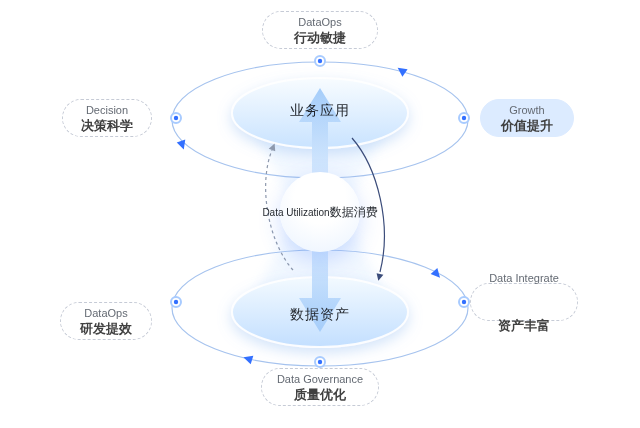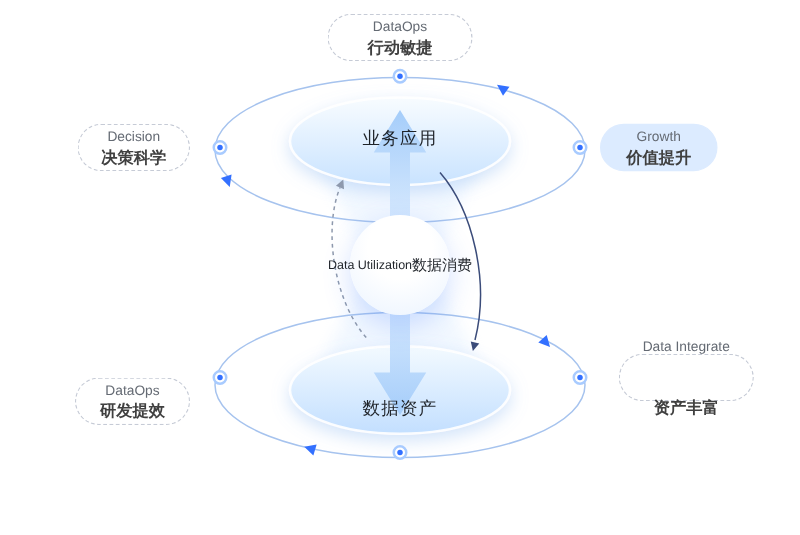--- a/index.html
+++ b/index.html
@@ -15,39 +15,39 @@
     border:1px dashed #C6CBD6; border-radius:20px; background:#ffffff;
   }
   .pill .en { font-size:11px; color:#646A73; line-height:14px; white-space:nowrap; }
   .pill .zh { font-size:13px; font-weight:700; color:#404040; line-height:17px; white-space:nowrap; }
   .pill.filled { background:#DCEBFF; border:1px solid #DCEBFF; }
 
   .pill-action         { left:262px; top:11px;  width:116px; height:38px; }
   .pill-decision       { left:62px;  top:99px;  width:90px;  height:38px; }
   .pill-growth         { left:480px; top:99px;  width:94px;  height:38px; }
   .pill-dataops        { left:60px;  top:283px; width:92px;  height:38px;margin-top:19px; }
-  .pill-data-integrate { left:495px; top:283px; width:108px; height:38px;gap:32px; }
+  .pill-data-integrate { left:470px; top:283px; width:108px; height:38px;gap:32px; }
   .pill-data-governance{ left:261px; top:368px; width:118px; height:38px; }
 
   .center-node {
     position:absolute; left:280px; top:172px; width:80px; height:80px;
     border-radius:50%;
     background:radial-gradient(circle at 50% 32%, #ffffff 38%, #EAF3FF 100%);
     box-shadow:0 8px 22px rgba(51,112,255,0.22);
     display:flex; flex-direction:row; align-items:center; justify-content:center;
   }
   .center-node .en { font-size:10px; color:#1F2329; line-height:13px; white-space:nowrap; }
   .center-node .zh { font-size:12px; font-weight:400; color:#1F2329; line-height:16px; white-space:nowrap; }
 
   .ellipse-label {
     position:absolute; width:160px; left:240px; text-align:center;
     font-size:14px; font-weight:400; color:#1F2329; letter-spacing:1px;
   }
   .ellipse-label.top    { top:102px; }
-  .ellipse-label.bottom { top:306px;margin-top:12px; }
+  .ellipse-label.bottom { top:306px; }
 </style>
 </head>
 <body>
 
 <div class="stage">
 
   <svg width="640" height="428" viewBox="0 0 640 428">
     <defs>
       <linearGradient id="gTop" x1="0" y1="0" x2="0" y2="1">
         <stop offset="0" stop-color="#F8FCFF"></stop>
@@ -137,20 +137,24 @@
     <span class="zh">价值提升</span>
   </div>
   <div class="pill pill-dataops">
     <span class="en">DataOps</span>
     <span class="zh">研发提效</span>
   </div>
   <div class="pill pill-data-integrate">
     <span class="en">Data Integrate</span>
     <span class="zh">资产丰富</span>
   </div>
+  <div class="pill pill-data-governance">
+    <span class="en">Data Governance</span>
+    <span class="zh">质量优化</span>
+  </div>
 
   <div class="ellipse-label top">业务应用</div>
   <div class="ellipse-label bottom">数据资产</div>
 
   <div class="center-node">
     <span class="en">Data Utilization</span>
     <span class="zh">数据消费</span>
   </div>
 
 </div>

